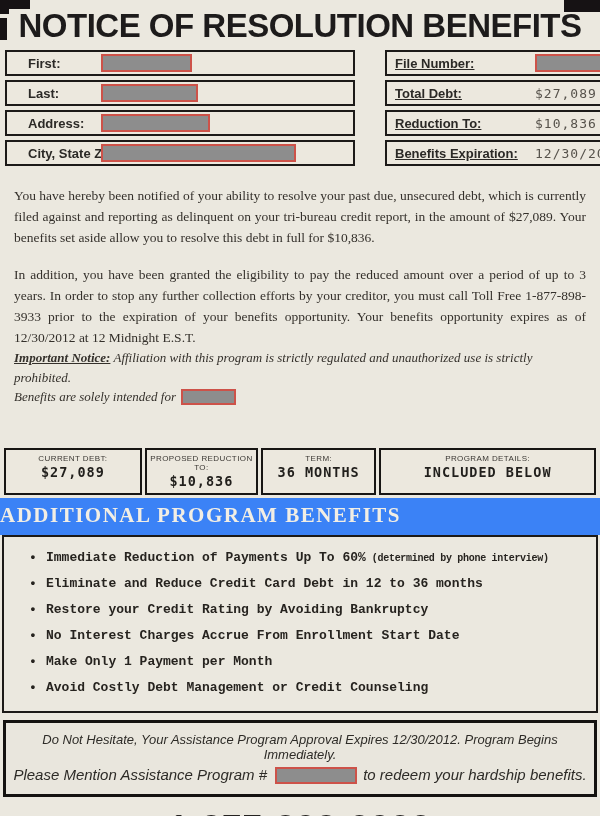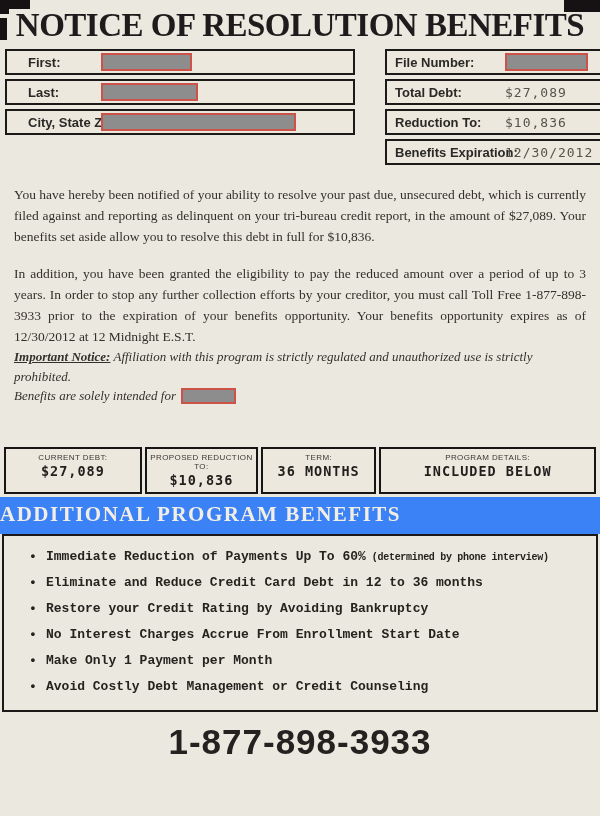--- a/index.html
+++ b/index.html
@@ -12,33 +12,33 @@
   
   .scan { position:absolute; background:#161214; }
   .scan-tl { left:0; top:0; width:30px; height:9px; }
   .scan-tl2 { left:0; top:0; width:9px; height:14px; }
   .scan-tr { right:0; top:0; width:36px; height:12px; }
   .scan-tab { left:0; top:18px; width:7px; height:22px; }
 
   .title {
     margin:7px 2px 5px; text-align:center;
     font-size:33px; font-weight:bold; letter-spacing:-0.5px; color:#1d1b1b;
-    font-family:Liberation Serif, serif;
+    font-family:Liberation Sans, sans-serif;
   }
 
   .form-grid { display:flex; gap:30px; padding:0 5px; }
   .col-left { flex:0 0 350px; }
   .col-right { flex:1 1 auto; }
   .form-row {
     height:26px; border:2px solid #1c1a18; background:#ece8de;
     display:flex; align-items:center; padding:0 8px; margin-bottom:4px;
   }
   .form-label { font-size:13px; font-weight:bold; color:#2b2926; white-space:nowrap; }
   .col-left .form-label { width:86px;padding-left:13px; }
-  .col-right .form-label { width:110px; }
+  .col-right .form-label { width:140px;text-decoration:underline; }
   .form-value { font-family:"DejaVu Sans Mono", monospace; font-size:13px; color:#56524b; letter-spacing:1px; }
   .redact { display:inline-block; background:#8d8d8d; border:2px solid #cd5249; height:18px; }
 
   .body-par {
     margin:16px 14px 0; font-family:"Liberation Serif", serif;
     font-size:13.5px; line-height:1.55; text-align:justify; color:#34302b;
   }
   .notice {
     margin:0 14px 0; font-family:Liberation Serif, serif; font-style:italic;
     font-size:13px; line-height:1.5; color:#34302b;
@@ -95,20 +95,24 @@
     <div class="col-left">
       <div class="form-row">
         <span class="form-label">First:</span>
         <span class="redact" style="width:91px"></span>
       </div>
       <div class="form-row">
         <span class="form-label">Last:</span>
         <span class="redact" style="width:97px"></span>
       </div>
       <div class="form-row">
+        <span class="form-label">Address:</span>
+        <span class="redact" style="width:109px"></span>
+      </div>
+      <div class="form-row">
         <span class="form-label">City, State Zip:</span>
         <span class="redact" style="width:195px"></span>
       </div>
     </div>
     <div class="col-right">
       <div class="form-row">
         <span class="form-label">File Number:</span>
         <span class="redact" style="width:83px"></span>
       </div>
       <div class="form-row">
@@ -176,16 +180,22 @@
     <div class="bullet-item">
       <span class="bullet-dot">•</span>
       <span>Make Only 1 Payment per Month</span>
     </div>
     <div class="bullet-item">
       <span class="bullet-dot">•</span>
       <span>Avoid Costly Debt Management or Credit Counseling</span>
     </div>
   </div>
 
+  <div class="callout">
+    <div class="callout-line1">Do Not Hesitate, Your Assistance Program Approval Expires 12/30/2012. Program Begins Immediately.</div>
+    <div class="callout-line2">
+      <span>Please Mention Assistance Program #</span><span class="redact"></span><span>to redeem your hardship benefits.</span>
+    </div>
+  </div>
 
   <div class="phone">1-877-898-3933</div>
 
 </div>
 
 </body></html>

